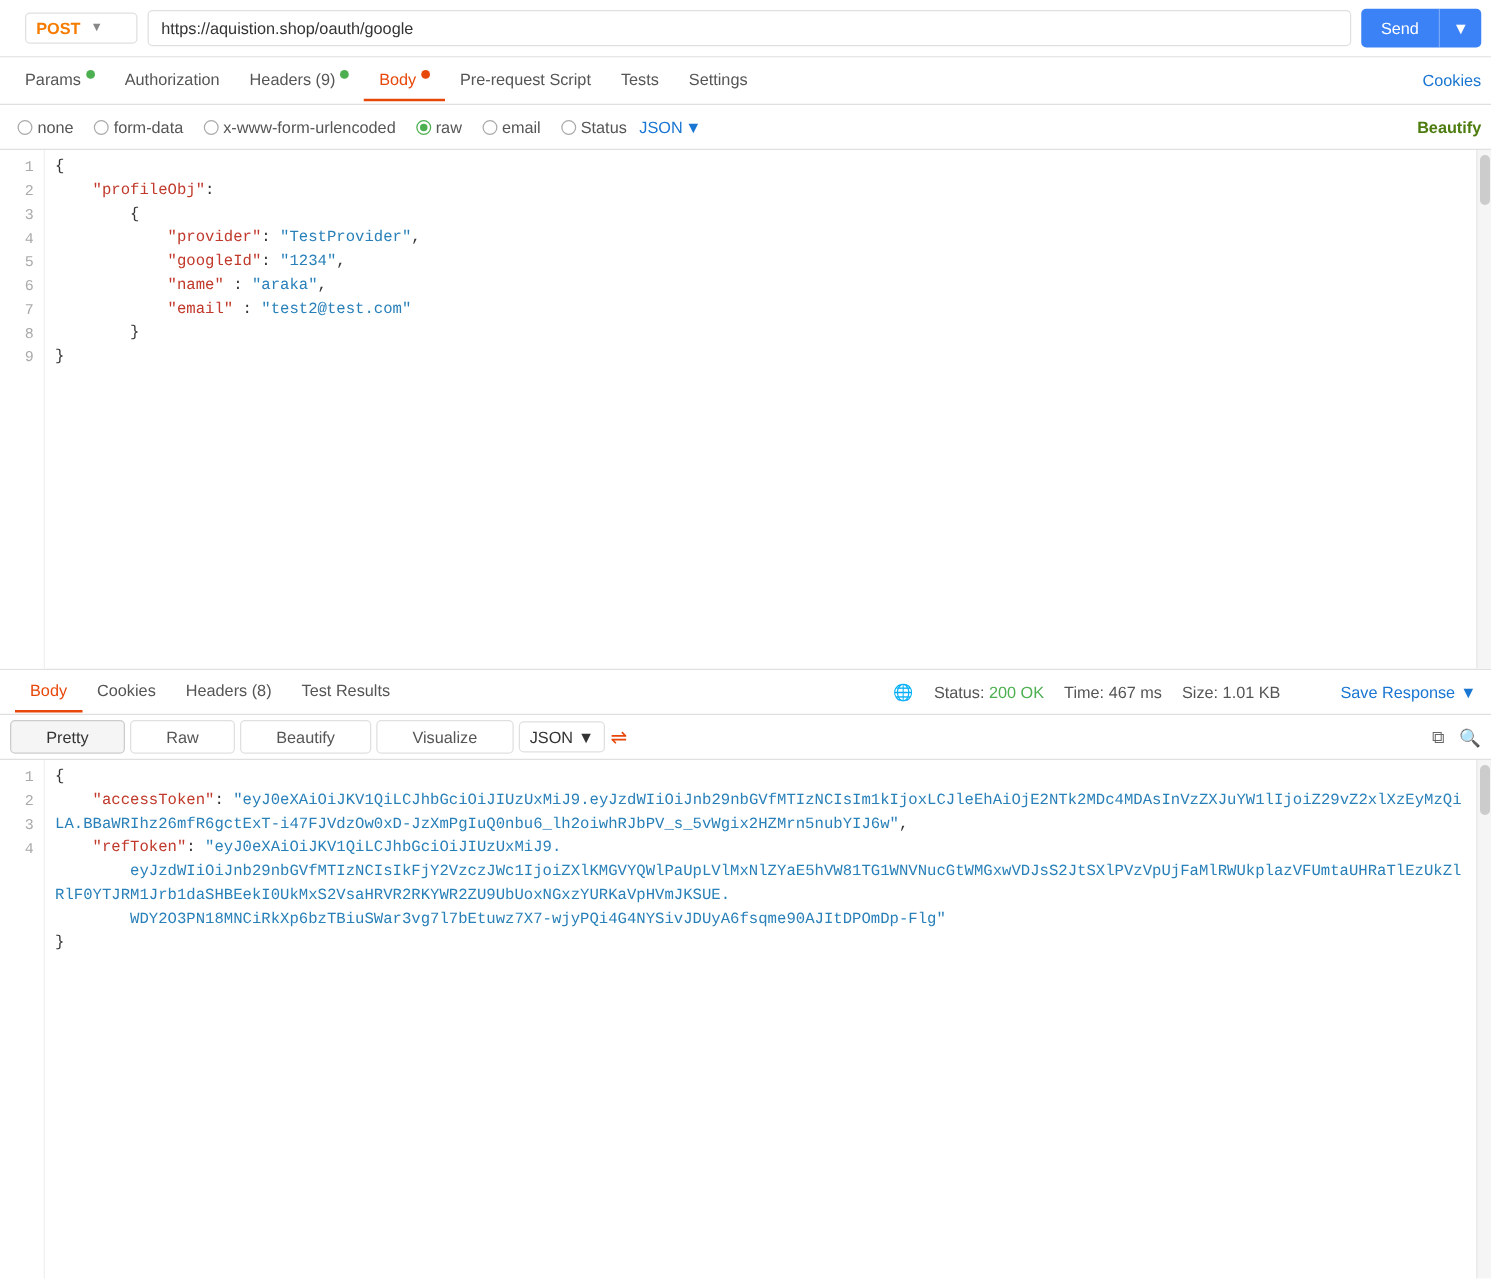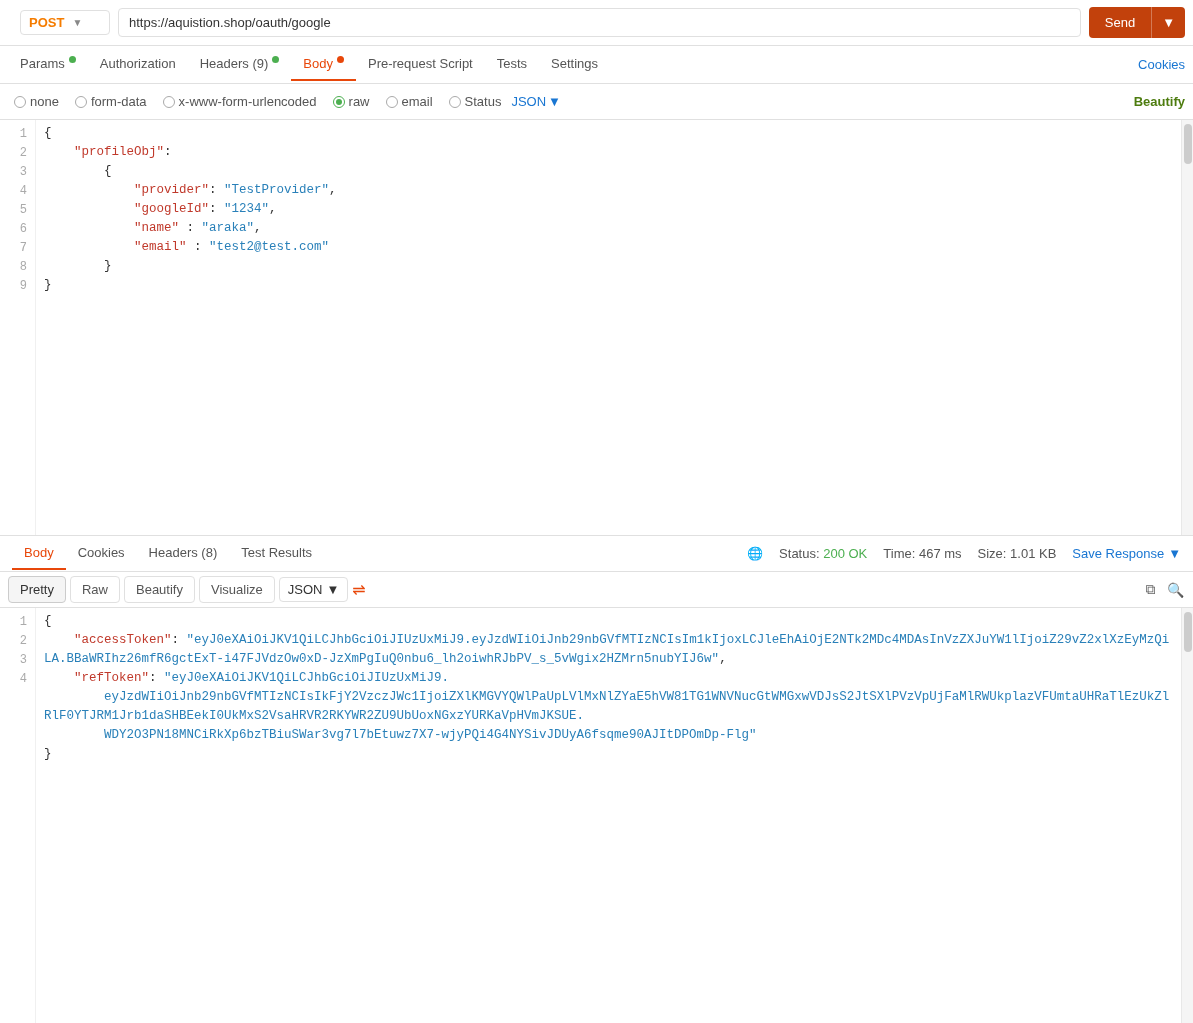--- a/index.html
+++ b/index.html
@@ -3,21 +3,21 @@
   <meta charset="utf-8">
   <style>
     * { box-sizing: border-box; margin: 0; padding: 0; }
     body { font-family: -apple-system, BlinkMacSystemFont, 'Segoe UI', sans-serif; font-size: 13px; background: #fff; color: #333; height: 1023px; overflow: hidden; display: flex; flex-direction: column; }
 
     
     .top-bar { display: flex; align-items: center; height: 46px; border-bottom: 1px solid #e0e0e0; padding: 0 8px; gap: 8px; background: #fff; flex-shrink: 0; }
     .method-select { display: flex; align-items: center; gap: 4px; border: 1px solid #e0e0e0; border-radius: 4px; padding: 4px 8px; font-size: 13px; font-weight: 600; color: #f57c00; cursor: pointer; background: #fff; min-width: 90px; margin-left: 12px; }
     .method-select .chevron { color: #888; font-size: 10px; margin-left: 4px; }
     .url-bar { flex: 1; border: 1px solid #e0e0e0; border-radius: 4px; padding: 6px 10px; font-size: 13px; color: #333; outline: none; }
-    .send-btn { display: flex; align-items: center; background: #c2410c; color: #fff; border: none; border-radius: 4px; padding: 0; cursor: pointer; font-size: 13px; font-weight: 500; overflow: hidden; }
+    .send-btn { display: flex; align-items: center; background: #3b82f6; color: #fff; border: none; border-radius: 4px; padding: 0; cursor: pointer; font-size: 13px; font-weight: 500; overflow: hidden; }
     .send-btn-label { padding: 8px 16px; }
     .send-btn-arrow { border-left: 1px solid rgba(255,255,255,0.3); padding: 8px 10px; }
 
     
     .nav-tabs { display: flex; align-items: center; height: 38px; border-bottom: 1px solid #e0e0e0; padding: 0 8px; background: #fff; flex-shrink: 0; }
     .nav-tab { padding: 8px 12px; font-size: 13px; color: #555; cursor: pointer; border-bottom: 2px solid transparent; display: flex; align-items: flex-start; gap: 4px; }
     .nav-tab.active { color: #e8470a; border-bottom: 2px solid #e8470a; font-weight: 500; }
     .nav-tab .dot { width: 7px; height: 7px; border-radius: 50%; display: inline-block; }
     .dot-green { background: #4caf50; }
     .dot-orange { background: #e8470a; }
@@ -47,25 +47,25 @@
     .string-val { color: #2980b9; }
     .brace { color: #333; }
 
     
     .bottom-status { height: 36px; border-bottom: 1px solid #e0e0e0; display: flex; align-items: center; padding: 0 12px; gap: 16px; background: #fff; flex-shrink: 0; }
     .bottom-tabs { display: flex; align-items: center; gap: 0; }
     .bottom-tab { padding: 8px 12px; font-size: 13px; color: #555; cursor: pointer; border-bottom: 2px solid transparent; }
     .bottom-tab.active { color: #e8470a; border-bottom: 2px solid #e8470a; }
     .status-info { margin-left: auto; display: flex; align-items: center; gap: 16px; font-size: 13px; color: #555; }
     .status-ok { color: #4caf50; font-weight: 500; }
-    .save-response { color: #1976d2; cursor: pointer; font-size: 13px; display: flex; align-items: center; gap: 4px; }
+    .save-response { color: #1976d2; cursor: pointer; font-size: 13px; display: flex; align-items: center; gap: 4px; margin-left: 32px; }
 
     
     .bottom-options { display: flex; align-items: center; height: 36px; border-bottom: 1px solid #e0e0e0; padding: 0 8px; background: #fff; flex-shrink: 0; gap: 4px; }
-    .view-btn { padding: 5px 11px; font-size: 13px; color: #555; cursor: pointer; border: 1px solid #e0e0e0; border-radius: 4px; background: #fff; }
+    .view-btn { padding: 5px 28px; font-size: 13px; color: #555; cursor: pointer; border: 1px solid #e0e0e0; border-radius: 4px; background: #fff; }
     .view-btn.active { background: #f5f5f5; color: #333; font-weight: 500; border-color: #ccc; }
     .json-select { display: flex; align-items: center; gap: 4px; border: 1px solid #e0e0e0; border-radius: 4px; padding: 4px 8px; font-size: 13px; color: #333; cursor: pointer; background: #fff; }
     .filter-icon { color: #e8470a; font-size: 16px; cursor: pointer; }
     .copy-icon, .search-icon-bottom { color: #666; font-size: 14px; cursor: pointer; margin-left: auto; }
     .bottom-icons { margin-left: auto; display: flex; gap: 12px; align-items: center; }
 
     
     .response-area { flex: 1; display: flex; overflow: hidden; background: #fff; min-height: 0; }
     .response-content { flex: 1; padding: 4px 8px; overflow: auto; font-family: 'Courier New', monospace; font-size: 12.5px; line-height: 19px; white-space: pre-wrap; word-break: break-all; color: #333; }
   </style>

